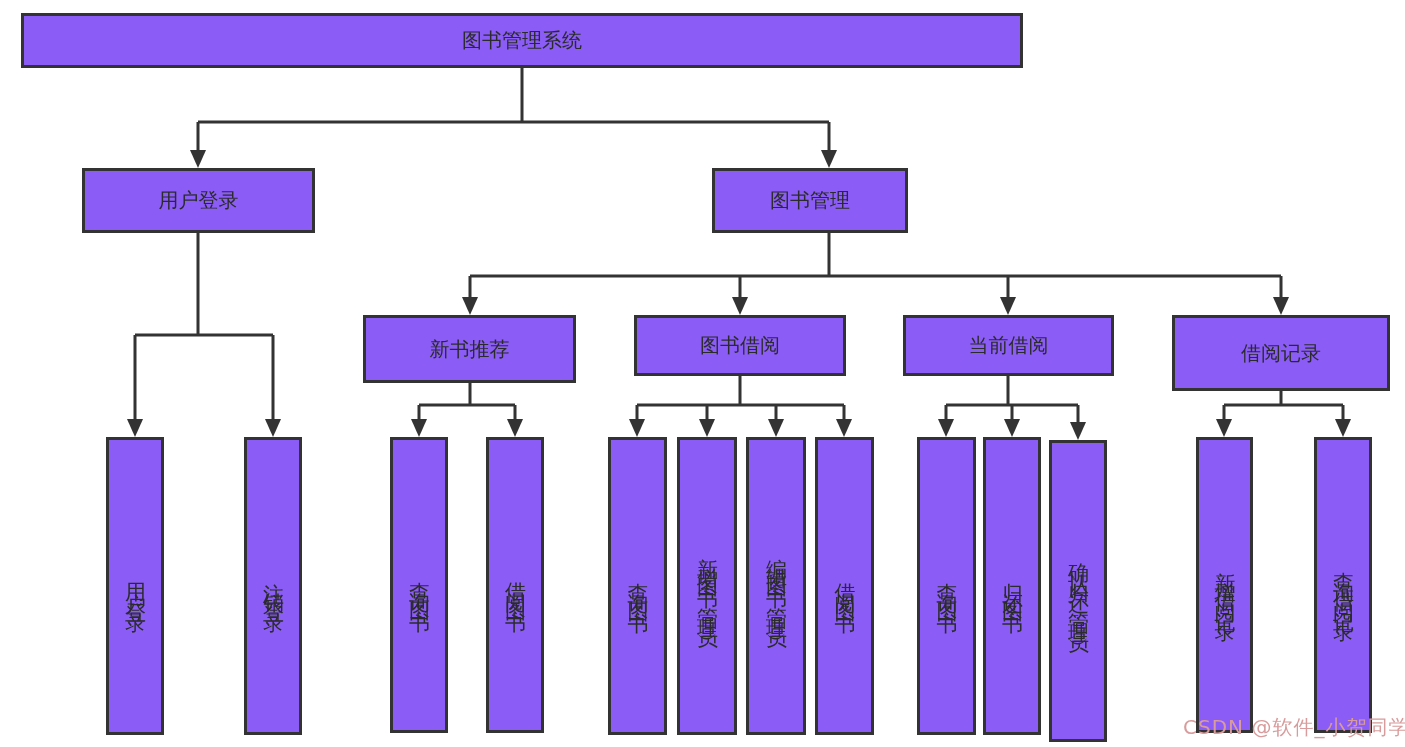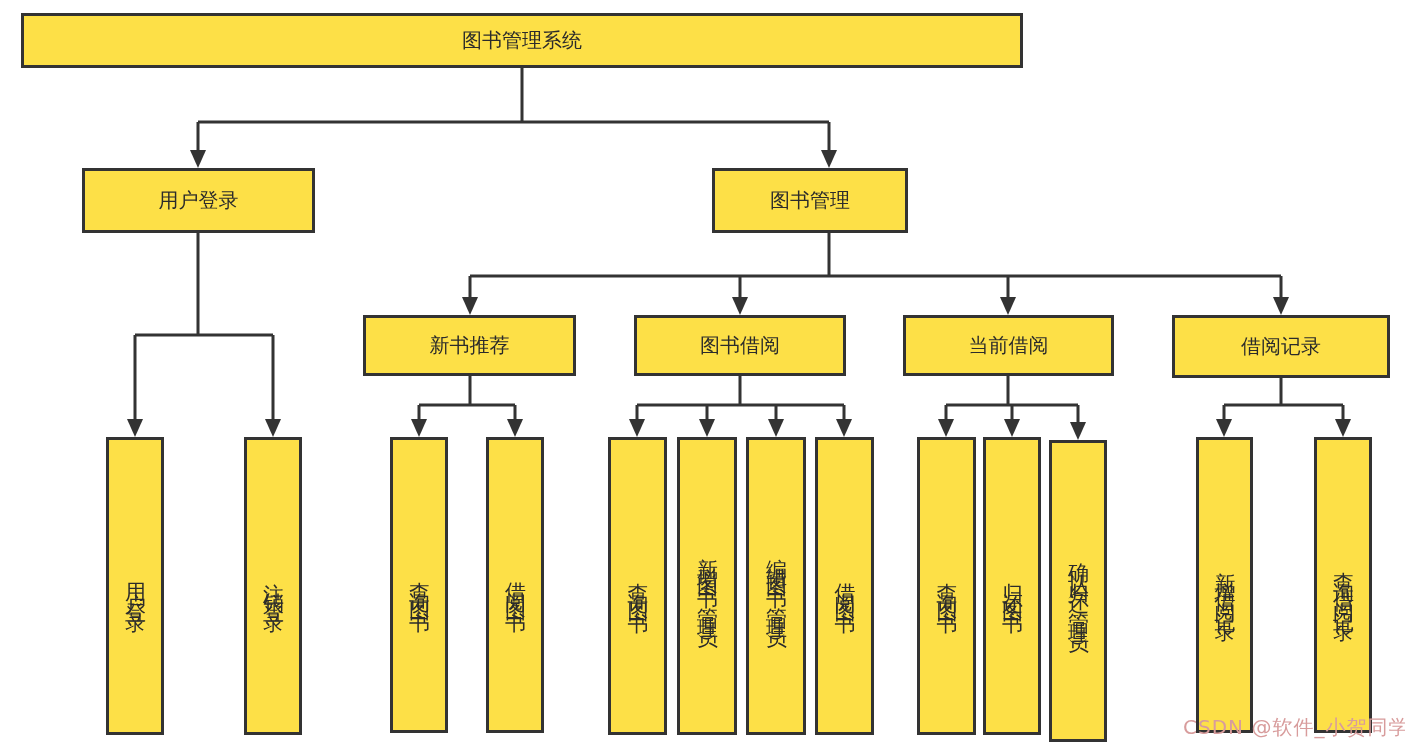--- a/index.html
+++ b/index.html
@@ -2,21 +2,21 @@
 <html><head>
 <meta charset="utf-8">
 <style>
   html,body{margin:0;padding:0;background:#ffffff;}
   .stage{
     position:relative;width:1405px;height:747px;background:#ffffff;overflow:hidden;
     font-family:"DejaVu Sans","Liberation Sans",sans-serif;color:#2b2b2b;
   }
   .lines-svg{position:absolute;left:0;top:0;width:1405px;height:747px;}
   .box{
-    position:absolute;box-sizing:border-box;border:3px solid #333333;background:#fde047;
+    position:absolute;box-sizing:border-box;border:3px solid #333333;background:#8b5cf6;
     display:flex;align-items:center;justify-content:center;
     font-size:20px;color:#2b2b2b;white-space:nowrap;z-index:2;
   }
   .vbox{
     writing-mode:vertical-rl;text-orientation:mixed;
     font-size:21px;letter-spacing:10px;line-height:1;
   }
   .watermark{
     position:absolute;left:1183px;top:714px;z-index:3;
     font-size:20px;color:#d89c9c;letter-spacing:1px;white-space:nowrap;
@@ -60,24 +60,24 @@
       <polygon points="1216,419 1232,419 1224,437"></polygon>
       <polygon points="1335,419 1351,419 1343,437"></polygon>
     </g>
   </svg>
 
   <div class="box" style="left:21px;top:13px;width:1002px;height:55px">图书管理系统</div>
 
   <div class="box" style="left:82px;top:168px;width:233px;height:65px">用户登录</div>
   <div class="box" style="left:712px;top:168px;width:196px;height:65px">图书管理</div>
 
-  <div class="box" style="left:363px;top:315px;width:213px;height:61px">新书推荐</div>
+  <div class="box" style="left:363px;top:315px;width:213px;height:68px">新书推荐</div>
   <div class="box" style="left:903px;top:315px;width:211px;height:61px">当前借阅</div>
   <div class="box" style="left:634px;top:315px;width:212px;height:61px">图书借阅</div>
-  <div class="box" style="left:1172px;top:315px;width:218px;height:63px">借阅记录</div>
+  <div class="box" style="left:1172px;top:315px;width:218px;height:76px">借阅记录</div>
 
   <div class="box vbox" style="left:106px;top:437px;width:58px;height:298px">用户登录</div>
   <div class="box vbox" style="left:244px;top:437px;width:58px;height:298px">注销登录</div>
 
   <div class="box vbox" style="left:390px;top:437px;width:58px;height:296px">查询图书</div>
   <div class="box vbox" style="left:486px;top:437px;width:58px;height:296px">借阅图书</div>
 
   <div class="box vbox" style="left:608px;top:437px;width:59px;height:298px">查询图书</div>
   <div class="box vbox" style="left:677px;top:437px;width:60px;height:298px">新增图书（管理员）</div>
   <div class="box vbox" style="left:746px;top:437px;width:60px;height:298px">编辑图书（管理员）</div>

